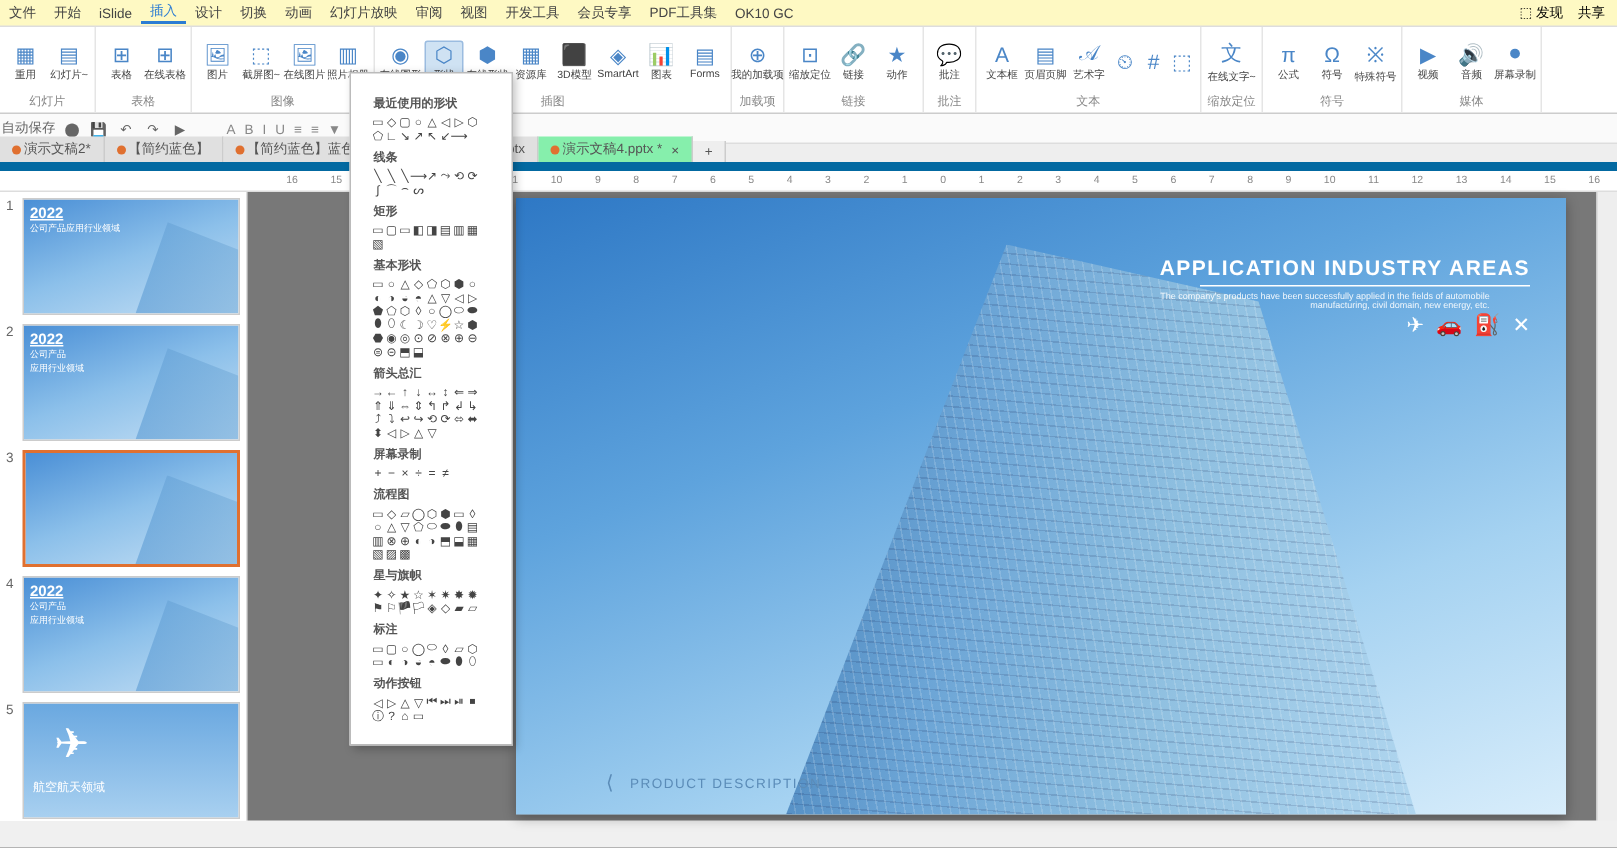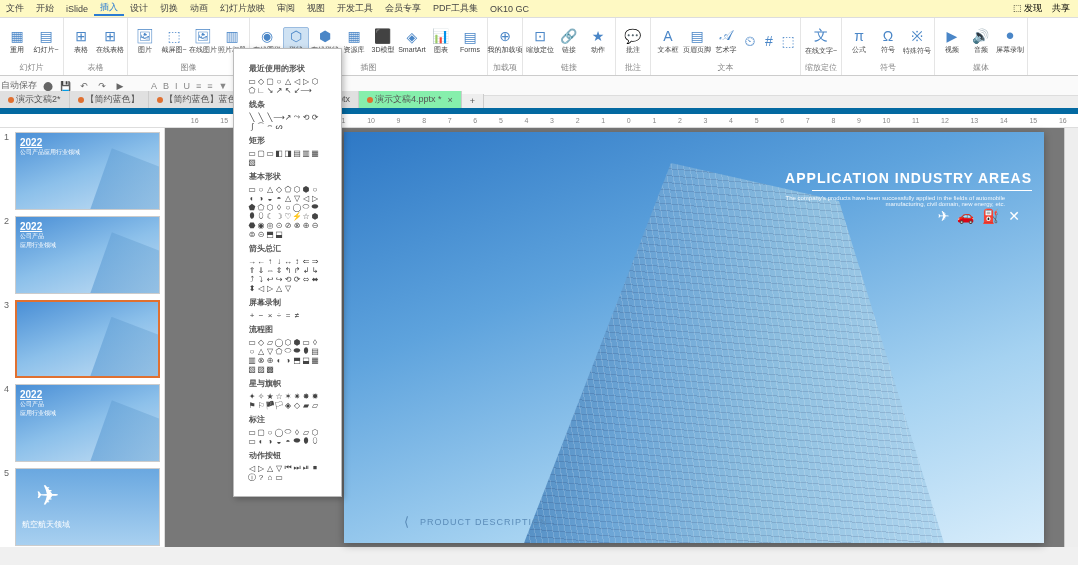--- a/index.html
+++ b/index.html
@@ -46,21 +46,21 @@
 .slide-img .building { position: absolute; right: 0; bottom: 0; width: 60%; height: 80%; background: linear-gradient(100deg, #5b9bd5 0%, #7fb3dd 100%); clip-path: polygon(20% 100%, 45% 0%, 100% 30%, 100% 100%); opacity: 0.7; }
 .slide-img .yr { font-size: 10px; font-weight: bold; text-decoration: underline; }
 .slide-plane { background: linear-gradient(#6aa8e0, #a8d0f0); }
 .slide-plane::after { content: "✈"; position: absolute; font-size: 28px; color: #fff; left: 20px; top: 10px; }
 
 
 .canvas-area { flex: 1; background: #787878; position: relative; display: flex; justify-content: flex-end; padding: 4px 20px 4px 4px; }
 .slide-canvas { width: 700px; height: 100%; background: linear-gradient(160deg, #2e78c5 0%, #5ea3dd 35%, #a5d2f1 70%, #d8edfb 100%); position: relative; overflow: hidden; box-shadow: 0 2px 8px rgba(0,0,0,0.3); }
 .building-main { position: absolute; left: 180px; bottom: 0; width: 420px; height: 380px; background: linear-gradient(100deg, #4580b8 0%, #6ca5d6 30%, #8ebfe0 60%, #b0d6ef 100%); clip-path: polygon(0% 100%, 35% 0%, 75% 10%, 100% 100%); }
 .building-main::before { content: ""; position: absolute; inset: 0; background: repeating-linear-gradient(80deg, rgba(255,255,255,0.15) 0 1px, transparent 1px 6px), repeating-linear-gradient(5deg, rgba(0,0,50,0.12) 0 1px, transparent 1px 7px); }
-.slide-title { position: absolute; top: 38px; right: 12px; text-align: right; color: #fff; }
+.slide-title { position: absolute; top: 38px; right: 24px; text-align: right; color: #fff; }
 .slide-title h2 { font-size: 14px; letter-spacing: 1px; font-weight: bold; }
 .slide-title .underline { width: 220px; height: 1px; background: #fff; margin: 4px 0 4px auto; }
 .slide-title p { font-size: 6px; opacity: 0.9; max-width: 220px; }
 .icon-row { position: absolute; top: 76px; right: 24px; display: flex; gap: 8px; font-size: 14px; color: #fff; }
 .product-desc { position: absolute; left: 60px; bottom: 14px; display: flex; align-items: center; gap: 10px; color: #5b8cb8; font-size: 9px; letter-spacing: 1px; }
 .product-desc .share { font-size: 13px; }
 
 
 .shapes-dropdown { position: absolute; left: 233px; top: 48px; width: 109px; background: #fff; border: 1px solid #bbb; box-shadow: 2px 2px 6px rgba(0,0,0,0.25); z-index: 100; font-size: 8px; padding: 12px; }
 .shapes-dropdown .section-title { font-size: 8px; color: #555; padding: 2px 3px; font-weight: bold; }

